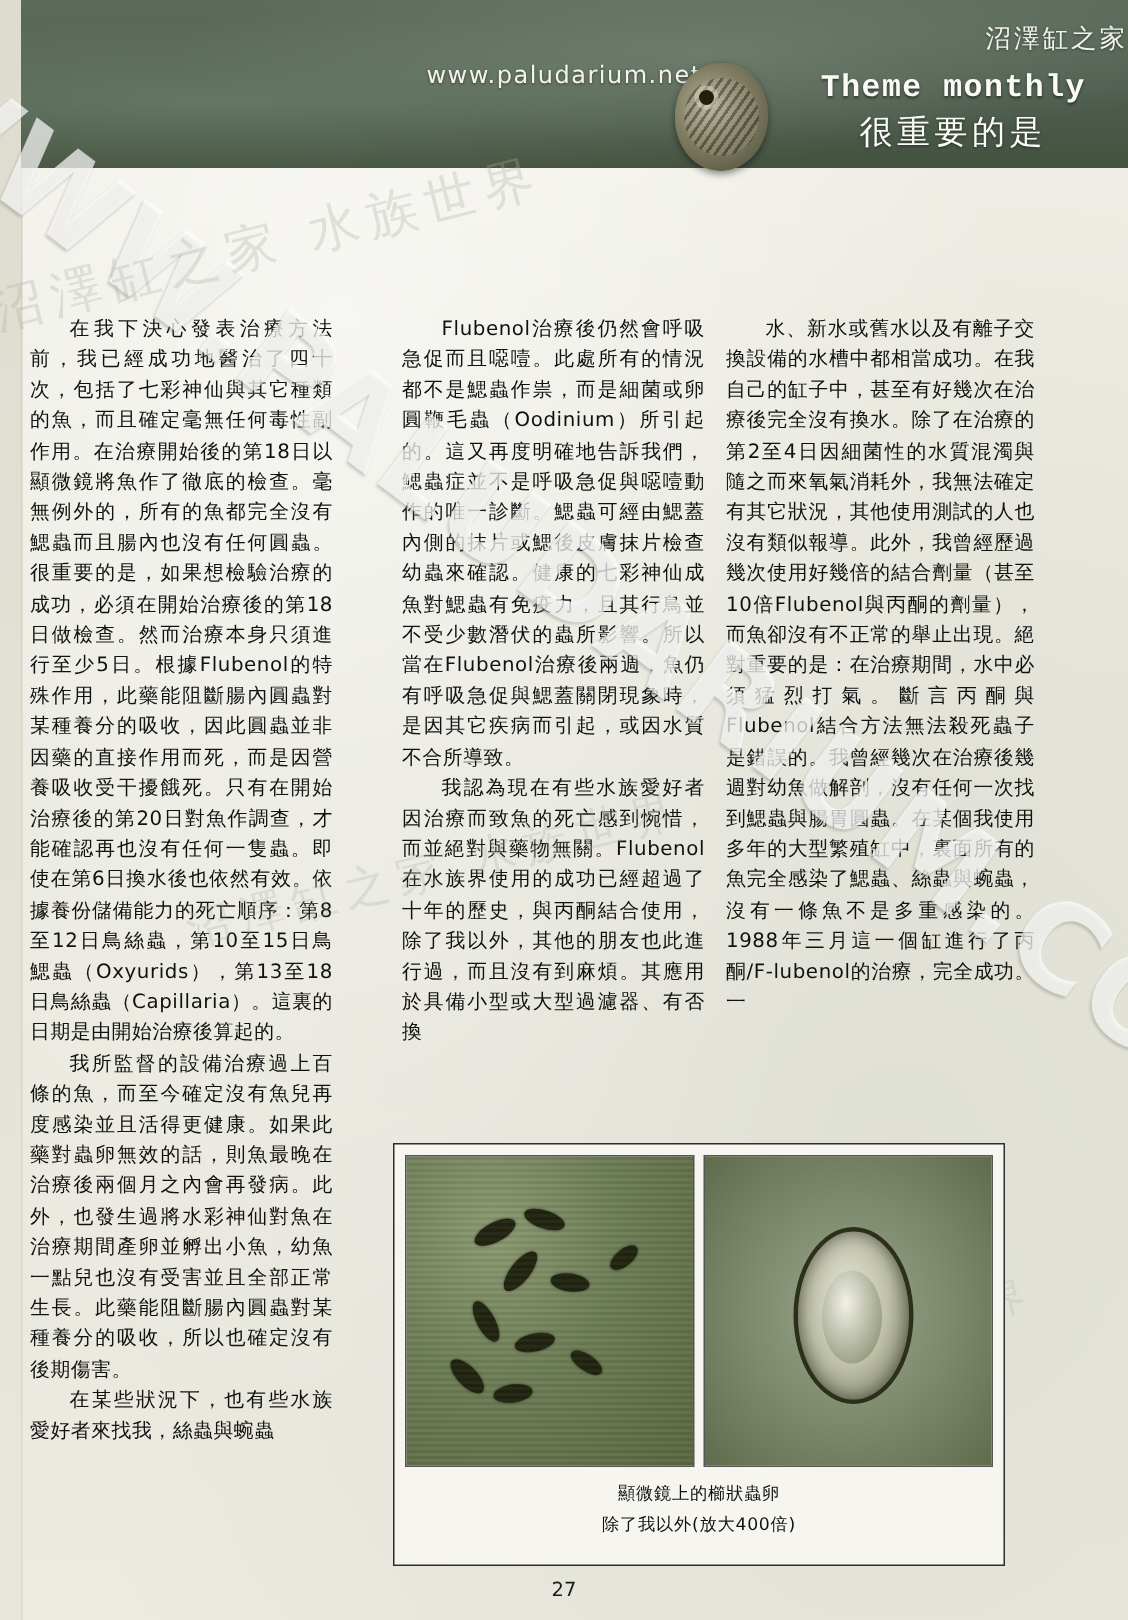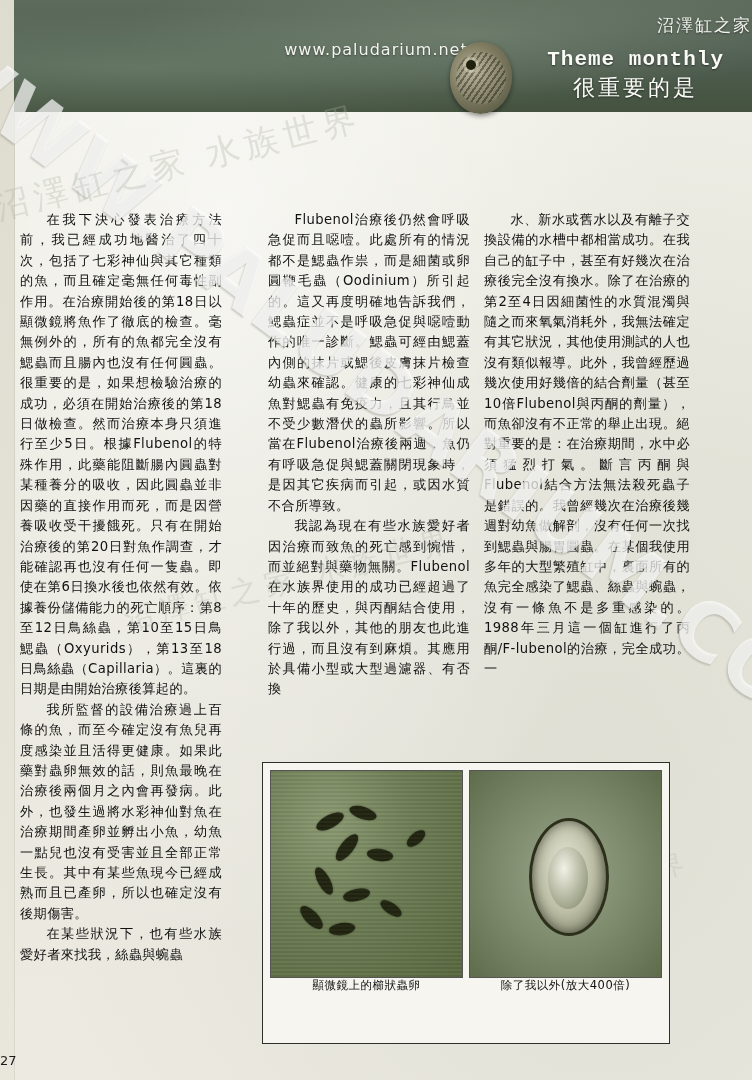--- a/index.html
+++ b/index.html
@@ -242,35 +242,37 @@
     box-shadow:inset 0 0 12px rgba(0,0,0,.5);
   }
   .ovum:after{
     content:"";position:absolute;left:16px;top:26px;width:40px;height:62px;
     border-radius:50%;
     background:radial-gradient(ellipse at 40% 35%, #f2f1e6 0%, #9fa489 70%, #7b8169 100%);
   }
   .fig-captions{
     display:flex;
     gap:6px;
+    margin-top:10px;
+    flex-direction:column;
   }
   .cap{
     flex:1;
     text-align:center;
     font-size:11.5px;
     color:#111;
     letter-spacing:.5px;
   }
 
   
   .pageno{
     position:absolute;
     left:0;bottom:12px;
     width:752px;
-    text-align:left;
+    text-align:center;
     font-size:13px;
     color:#1a1a1a;
     z-index:9;
     font-family:"DejaVu Sans", sans-serif;
   }
   
   .edge{
     position:absolute;left:0;top:0;width:14px;height:1080px;
     background:linear-gradient(180deg,#dedbcf,#e9e7dc);
     border-right:1px solid rgba(0,0,0,.06);
@@ -295,21 +297,21 @@
   </div>
 
   <div class="wm">WWW.PALUDARIUM.COM[0531</div>
   <div class="wm2">沼澤缸之家 水族世界</div>
   <div class="wm3">沼澤缸之家 水族世界</div>
   <div class="wm4">沼澤缸之家 水族世界</div>
 
   <div class="cols">
     <div class="col" id="col1">
       <p>在我下決心發表治療方法前，我已經成功地醫治了四十次，包括了七彩神仙與其它種類的魚，而且確定毫無任何毒性副作用。在治療開始後的第18日以顯微鏡將魚作了徹底的檢查。毫無例外的，所有的魚都完全沒有鰓蟲而且腸內也沒有任何圓蟲。很重要的是，如果想檢驗治療的成功，必須在開始治療後的第18日做檢查。然而治療本身只須進行至少5日。根據Flubenol的特殊作用，此藥能阻斷腸內圓蟲對某種養分的吸收，因此圓蟲並非因藥的直接作用而死，而是因營養吸收受干擾餓死。只有在開始治療後的第20日對魚作調查，才能確認再也沒有任何一隻蟲。即使在第6日換水後也依然有效。依據養份儲備能力的死亡順序：第8至12日鳥絲蟲，第10至15日鳥鰓蟲（Oxyurids），第13至18日鳥絲蟲（Capillaria）。這裏的日期是由開始治療後算起的。</p>
-      <p>我所監督的設備治療過上百條的魚，而至今確定沒有魚兒再度感染並且活得更健康。如果此藥對蟲卵無效的話，則魚最晚在治療後兩個月之內會再發病。此外，也發生過將水彩神仙對魚在治療期間產卵並孵出小魚，幼魚一點兒也沒有受害並且全部正常生長。其中有某些魚現今已經成熟而且已產卵，所以也確定沒有後期傷害。</p>
+      <p>我所監督的設備治療過上百條的魚，而至今確定沒有魚兒再度感染並且活得更健康。如果此藥對蟲卵無效的話，則魚最晚在治療後兩個月之內會再發病。此外，也發生過將水彩神仙對魚在治療期間產卵並孵出小魚，幼魚一點兒也沒有受害並且全部正常生長。此藥能阻斷腸內圓蟲對某種養分的吸收，所以也確定沒有後期傷害。</p>
       <p>在某些狀況下，也有些水族愛好者來找我，絲蟲與蜿蟲</p>
     </div>
     <div class="col" id="col2">
       <p>Flubenol治療後仍然會呼吸急促而且噁噎。此處所有的情況都不是鰓蟲作祟，而是細菌或卵圓鞭毛蟲（Oodinium）所引起的。這又再度明確地告訴我們，鰓蟲症並不是呼吸急促與噁噎動作的唯一診斷。鰓蟲可經由鰓蓋內側的抹片或鰓後皮膚抹片檢查幼蟲來確認。健康的七彩神仙成魚對鰓蟲有免疫力，且其行鳥並不受少數潛伏的蟲所影響。所以當在Flubenol治療後兩週，魚仍有呼吸急促與鰓蓋關閉現象時，是因其它疾病而引起，或因水質不合所導致。</p>
       <p>我認為現在有些水族愛好者因治療而致魚的死亡感到惋惜，而並絕對與藥物無關。Flubenol在水族界使用的成功已經超過了十年的歷史，與丙酮結合使用，除了我以外，其他的朋友也此進行過，而且沒有到麻煩。其應用於具備小型或大型過濾器、有否換</p>
     </div>
     <div class="col" id="col3">
       <p>水、新水或舊水以及有離子交換設備的水槽中都相當成功。在我自己的缸子中，甚至有好幾次在治療後完全沒有換水。除了在治療的第2至4日因細菌性的水質混濁與隨之而來氧氣消耗外，我無法確定有其它狀況，其他使用測試的人也沒有類似報導。此外，我曾經歷過幾次使用好幾倍的結合劑量（甚至10倍Flubenol與丙酮的劑量），而魚卻沒有不正常的舉止出現。絕對重要的是：在治療期間，水中必須猛烈打氣。斷言丙酮與Flubenol結合方法無法殺死蟲子是錯誤的。我曾經幾次在治療後幾週對幼魚做解剖，沒有任何一次找到鰓蟲與腸胃圓蟲。在某個我使用多年的大型繁殖缸中，裏面所有的魚完全感染了鰓蟲、絲蟲與蜿蟲，沒有一條魚不是多重感染的。1988年三月這一個缸進行了丙酮/F-lubenol的治療，完全成功。一</p>
     </div>
   </div>

